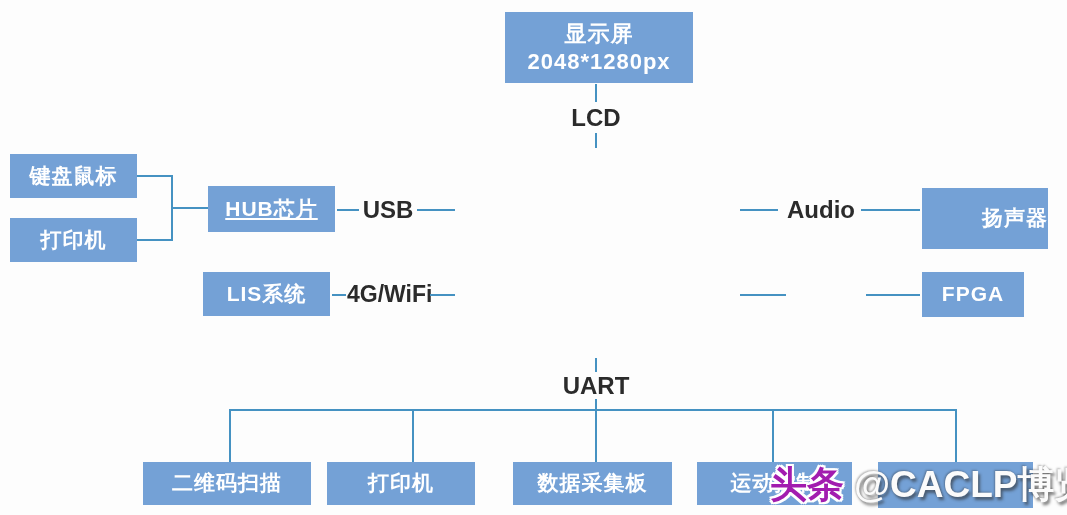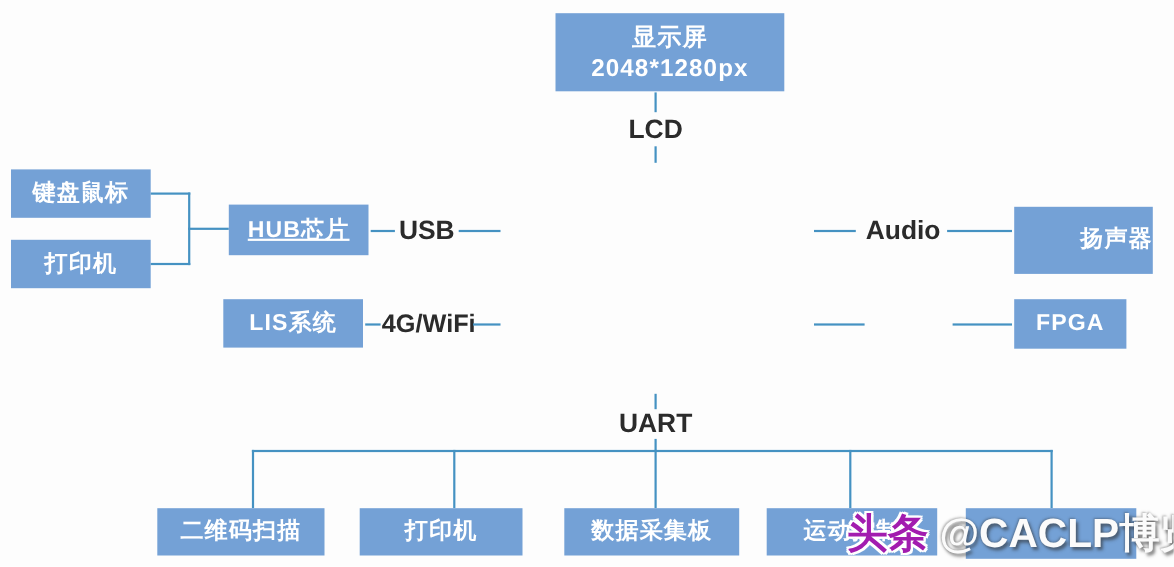--- a/index.html
+++ b/index.html
@@ -55,21 +55,21 @@
   .wm-handle{
     color:#fbfbfb;
     text-shadow:2px 3px 3px rgba(45,45,45,0.6), -1px -1px 2px rgba(45,45,45,0.35);
   }
 </style>
 </head>
 <body>
 
 <div class="stage">
 
-  <div class="box two-line" style="left:505px;top:12px;width:208px;height:71px;text-align:center;">
+  <div class="box two-line" style="left:505px;top:12px;width:188px;height:71px;text-align:center;">
     <span>显示屏</span>
     <span>2048*1280px</span>
   </div>
 
   <div class="vline" style="left:595px;top:84px;height:18px;"></div>
   <div class="conn-label" style="left:560px;top:104px;width:72px;">LCD</div>
   <div class="vline" style="left:595px;top:133px;height:15px;"></div>
 
 
   <div class="box" style="left:10px;top:154px;width:127px;height:44px;">
@@ -114,21 +114,21 @@
   <div class="vline" style="left:595px;top:358px;height:14px;"></div>
   <div class="conn-label" style="left:560px;top:372px;width:72px;">UART</div>
   <div class="vline" style="left:595px;top:399px;height:11px;"></div>
   <div class="hline" style="left:229px;top:409px;width:728px;"></div>
   <div class="vline" style="left:229px;top:409px;height:53px;"></div>
   <div class="vline" style="left:412px;top:409px;height:53px;"></div>
   <div class="vline" style="left:595px;top:409px;height:53px;"></div>
   <div class="vline" style="left:772px;top:409px;height:53px;"></div>
   <div class="vline" style="left:955px;top:409px;height:53px;"></div>
 
-  <div class="box" style="left:143px;top:462px;width:152px;height:43px;">
+  <div class="box" style="left:143px;top:462px;width:168px;height:43px;">
     <span>二维码扫描</span>
   </div>
   <div class="box" style="left:327px;top:462px;width:148px;height:43px;">
     <span>打印机</span>
   </div>
   <div class="box" style="left:513px;top:462px;width:159px;height:43px;">
     <span>数据采集板</span>
   </div>
   <div class="box" style="left:697px;top:462px;width:155px;height:43px;">
     <span>运动控制</span>

